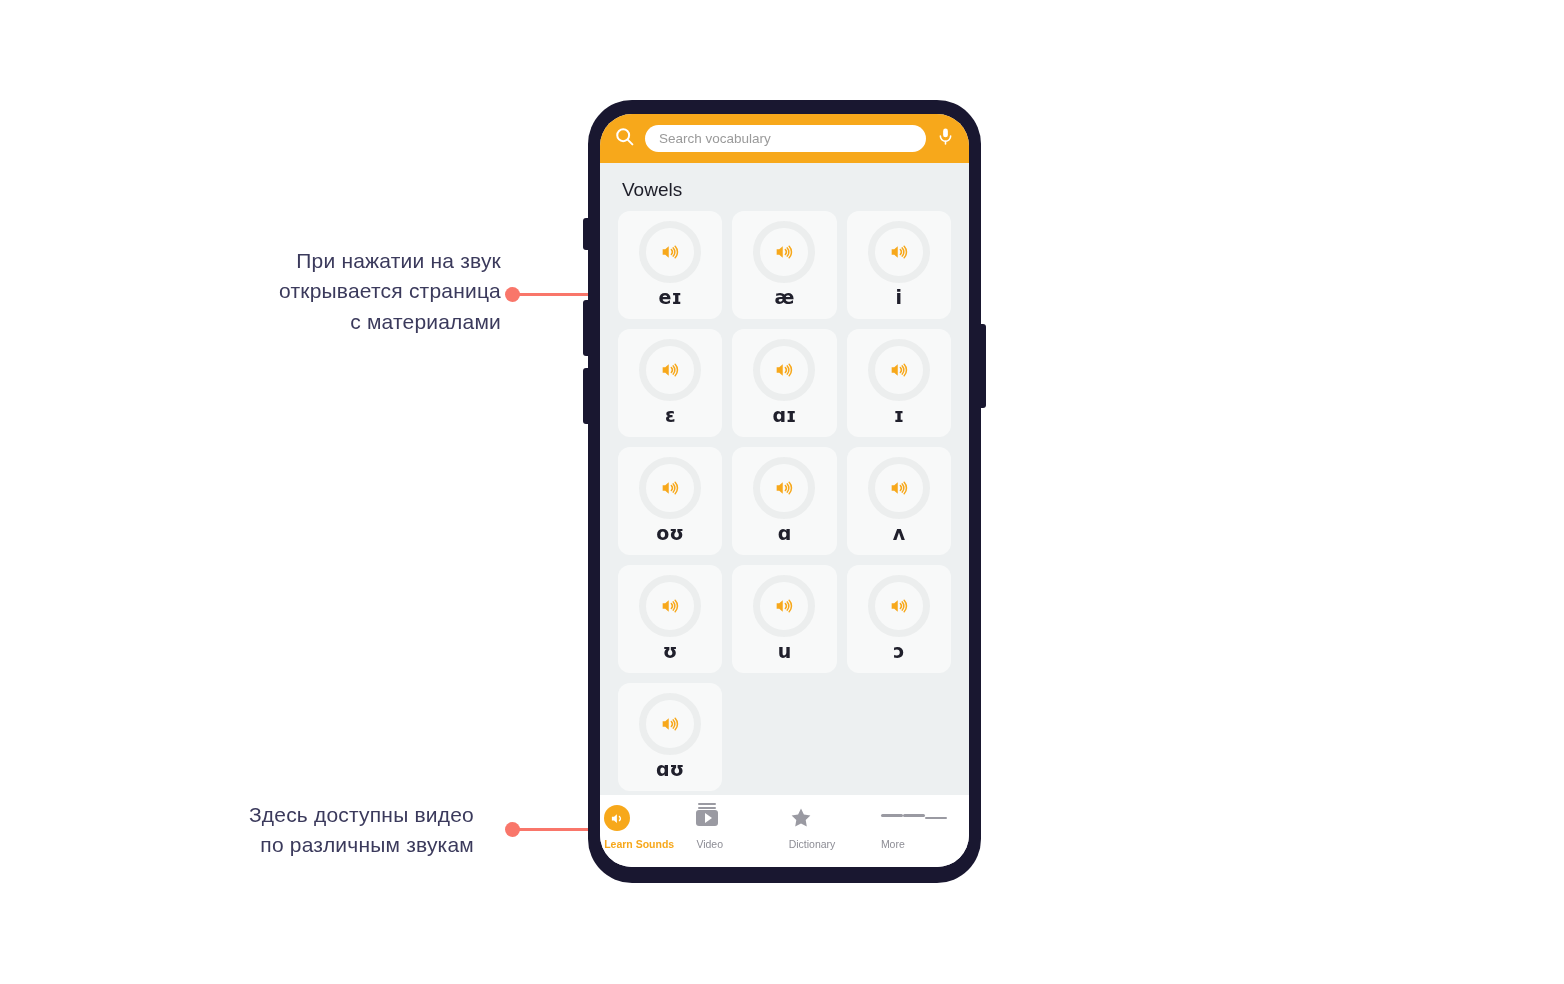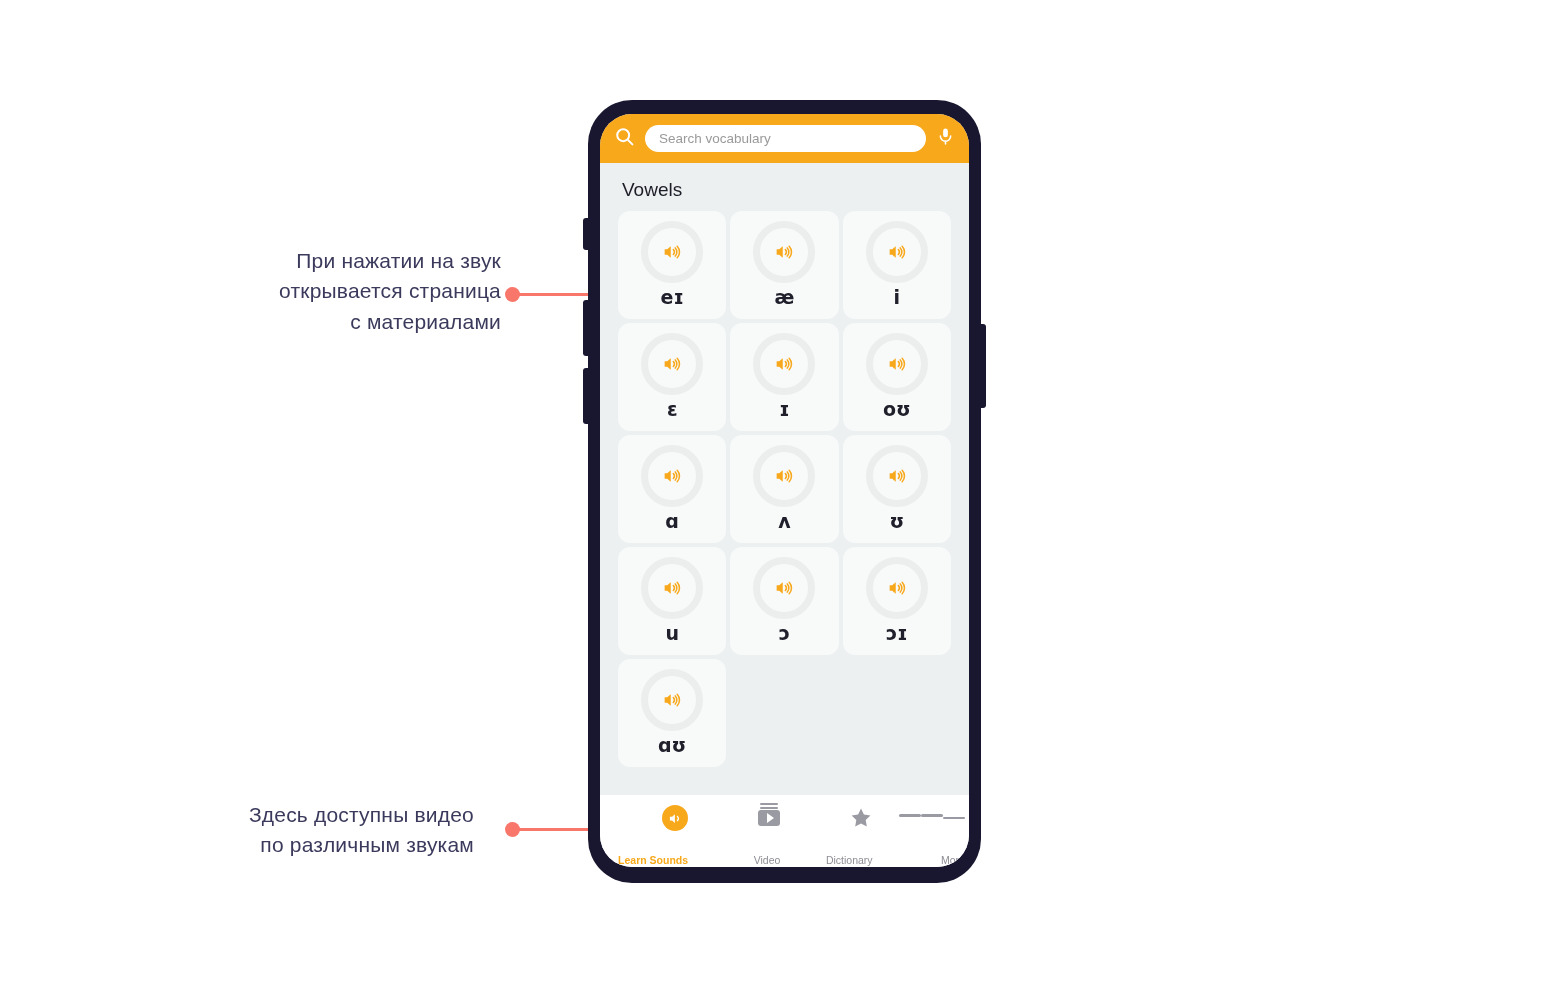--- a/index.html
+++ b/index.html
@@ -77,21 +77,21 @@
     flex: 0 0 auto;
     padding: 16px 0 10px 22px;
     font-size: 19px; color: #1d1d28; font-weight: 400;
   }
 
   
   #sound-grid {
     flex: 1 1 auto; overflow: hidden;
     display: grid;
     grid-template-columns: repeat(3, 1fr);
-    gap: 4px;
+    gap: 10px;
     padding: 0 18px;
     align-content: start;
   }
   .sound-card {
     background: #f8f9f9;
     border-radius: 12px;
     height: 108px;
     display: flex; flex-direction: column;
     align-items: center; justify-content: center;
     gap: 2px;
@@ -109,22 +109,22 @@
     line-height: 1; margin-top: 3px;
   }
 
   
   #bottom-nav {
     flex: 0 0 auto; height: 72px; background: #ffffff;
     display: flex; align-items: flex-start; justify-content: space-around;
     padding-top: 10px;
   }
   .nav-item {
-    display: flex; flex-direction: column; align-items: flex-end;
-    gap: 23px; width: 84px; cursor: pointer;
+    display: flex; flex-direction: column; align-items: flex-start;
+    gap: 7px; width: 84px; cursor: pointer;
   }
   .nav-label { font-size: 10.5px; color: #8d8d95; }
   .nav-item.active .nav-label { color: #f7a81b; font-weight: 700; }
   .nav-icon { height: 26px; display: flex; align-items: center; justify-content: center; }
 
   .learn-badge {
     width: 26px; height: 26px; border-radius: 50%;
     background: #f7a81b; display: flex; align-items: center; justify-content: center;
   }
   .video-icon-box {
@@ -242,20 +242,31 @@
           </div>
           <div class="sound-card">
             <div class="sound-ring">
               <svg width="20" height="20" viewBox="0 0 24 24" fill="#f7a81b">
                 <path d="M10.5 5.2L6.3 8.8H3.2v6.4h3.1l4.2 3.6V5.2z"></path>
                 <path d="M13.6 9.1a4.2 4.2 0 0 1 0 5.8" fill="none" stroke="#f7a81b" stroke-width="1.8" stroke-linecap="round"></path>
                 <path d="M15.9 7.1a7.2 7.2 0 0 1 0 9.8" fill="none" stroke="#f7a81b" stroke-width="1.8" stroke-linecap="round"></path>
                 <path d="M18.2 5.1a10 10 0 0 1 0 13.8" fill="none" stroke="#f7a81b" stroke-width="1.8" stroke-linecap="round"></path>
               </svg>
             </div>
+            <div class="sound-symbol">ɑɪ</div>
+          </div>
+          <div class="sound-card">
+            <div class="sound-ring">
+              <svg width="20" height="20" viewBox="0 0 24 24" fill="#f7a81b">
+                <path d="M10.5 5.2L6.3 8.8H3.2v6.4h3.1l4.2 3.6V5.2z"></path>
+                <path d="M13.6 9.1a4.2 4.2 0 0 1 0 5.8" fill="none" stroke="#f7a81b" stroke-width="1.8" stroke-linecap="round"></path>
+                <path d="M15.9 7.1a7.2 7.2 0 0 1 0 9.8" fill="none" stroke="#f7a81b" stroke-width="1.8" stroke-linecap="round"></path>
+                <path d="M18.2 5.1a10 10 0 0 1 0 13.8" fill="none" stroke="#f7a81b" stroke-width="1.8" stroke-linecap="round"></path>
+              </svg>
+            </div>
             <div class="sound-symbol">ɪ</div>
           </div>
           <div class="sound-card">
             <div class="sound-ring">
               <svg width="20" height="20" viewBox="0 0 24 24" fill="#f7a81b">
                 <path d="M10.5 5.2L6.3 8.8H3.2v6.4h3.1l4.2 3.6V5.2z"></path>
                 <path d="M13.6 9.1a4.2 4.2 0 0 1 0 5.8" fill="none" stroke="#f7a81b" stroke-width="1.8" stroke-linecap="round"></path>
                 <path d="M15.9 7.1a7.2 7.2 0 0 1 0 9.8" fill="none" stroke="#f7a81b" stroke-width="1.8" stroke-linecap="round"></path>
                 <path d="M18.2 5.1a10 10 0 0 1 0 13.8" fill="none" stroke="#f7a81b" stroke-width="1.8" stroke-linecap="round"></path>
               </svg>
@@ -309,31 +320,20 @@
           <div class="sound-card">
             <div class="sound-ring">
               <svg width="20" height="20" viewBox="0 0 24 24" fill="#f7a81b">
                 <path d="M10.5 5.2L6.3 8.8H3.2v6.4h3.1l4.2 3.6V5.2z"></path>
                 <path d="M13.6 9.1a4.2 4.2 0 0 1 0 5.8" fill="none" stroke="#f7a81b" stroke-width="1.8" stroke-linecap="round"></path>
                 <path d="M15.9 7.1a7.2 7.2 0 0 1 0 9.8" fill="none" stroke="#f7a81b" stroke-width="1.8" stroke-linecap="round"></path>
                 <path d="M18.2 5.1a10 10 0 0 1 0 13.8" fill="none" stroke="#f7a81b" stroke-width="1.8" stroke-linecap="round"></path>
               </svg>
             </div>
             <div class="sound-symbol">ɔ</div>
-          </div>
-          <div class="sound-card">
-            <div class="sound-ring">
-              <svg width="20" height="20" viewBox="0 0 24 24" fill="#f7a81b">
-                <path d="M10.5 5.2L6.3 8.8H3.2v6.4h3.1l4.2 3.6V5.2z"></path>
-                <path d="M13.6 9.1a4.2 4.2 0 0 1 0 5.8" fill="none" stroke="#f7a81b" stroke-width="1.8" stroke-linecap="round"></path>
-                <path d="M15.9 7.1a7.2 7.2 0 0 1 0 9.8" fill="none" stroke="#f7a81b" stroke-width="1.8" stroke-linecap="round"></path>
-                <path d="M18.2 5.1a10 10 0 0 1 0 13.8" fill="none" stroke="#f7a81b" stroke-width="1.8" stroke-linecap="round"></path>
-              </svg>
-            </div>
-            <div class="sound-symbol">ɔɪ</div>
           </div>
           <div class="sound-card">
             <div class="sound-ring">
               <svg width="20" height="20" viewBox="0 0 24 24" fill="#f7a81b">
                 <path d="M10.5 5.2L6.3 8.8H3.2v6.4h3.1l4.2 3.6V5.2z"></path>
                 <path d="M13.6 9.1a4.2 4.2 0 0 1 0 5.8" fill="none" stroke="#f7a81b" stroke-width="1.8" stroke-linecap="round"></path>
                 <path d="M15.9 7.1a7.2 7.2 0 0 1 0 9.8" fill="none" stroke="#f7a81b" stroke-width="1.8" stroke-linecap="round"></path>
                 <path d="M18.2 5.1a10 10 0 0 1 0 13.8" fill="none" stroke="#f7a81b" stroke-width="1.8" stroke-linecap="round"></path>
               </svg>
             </div>

